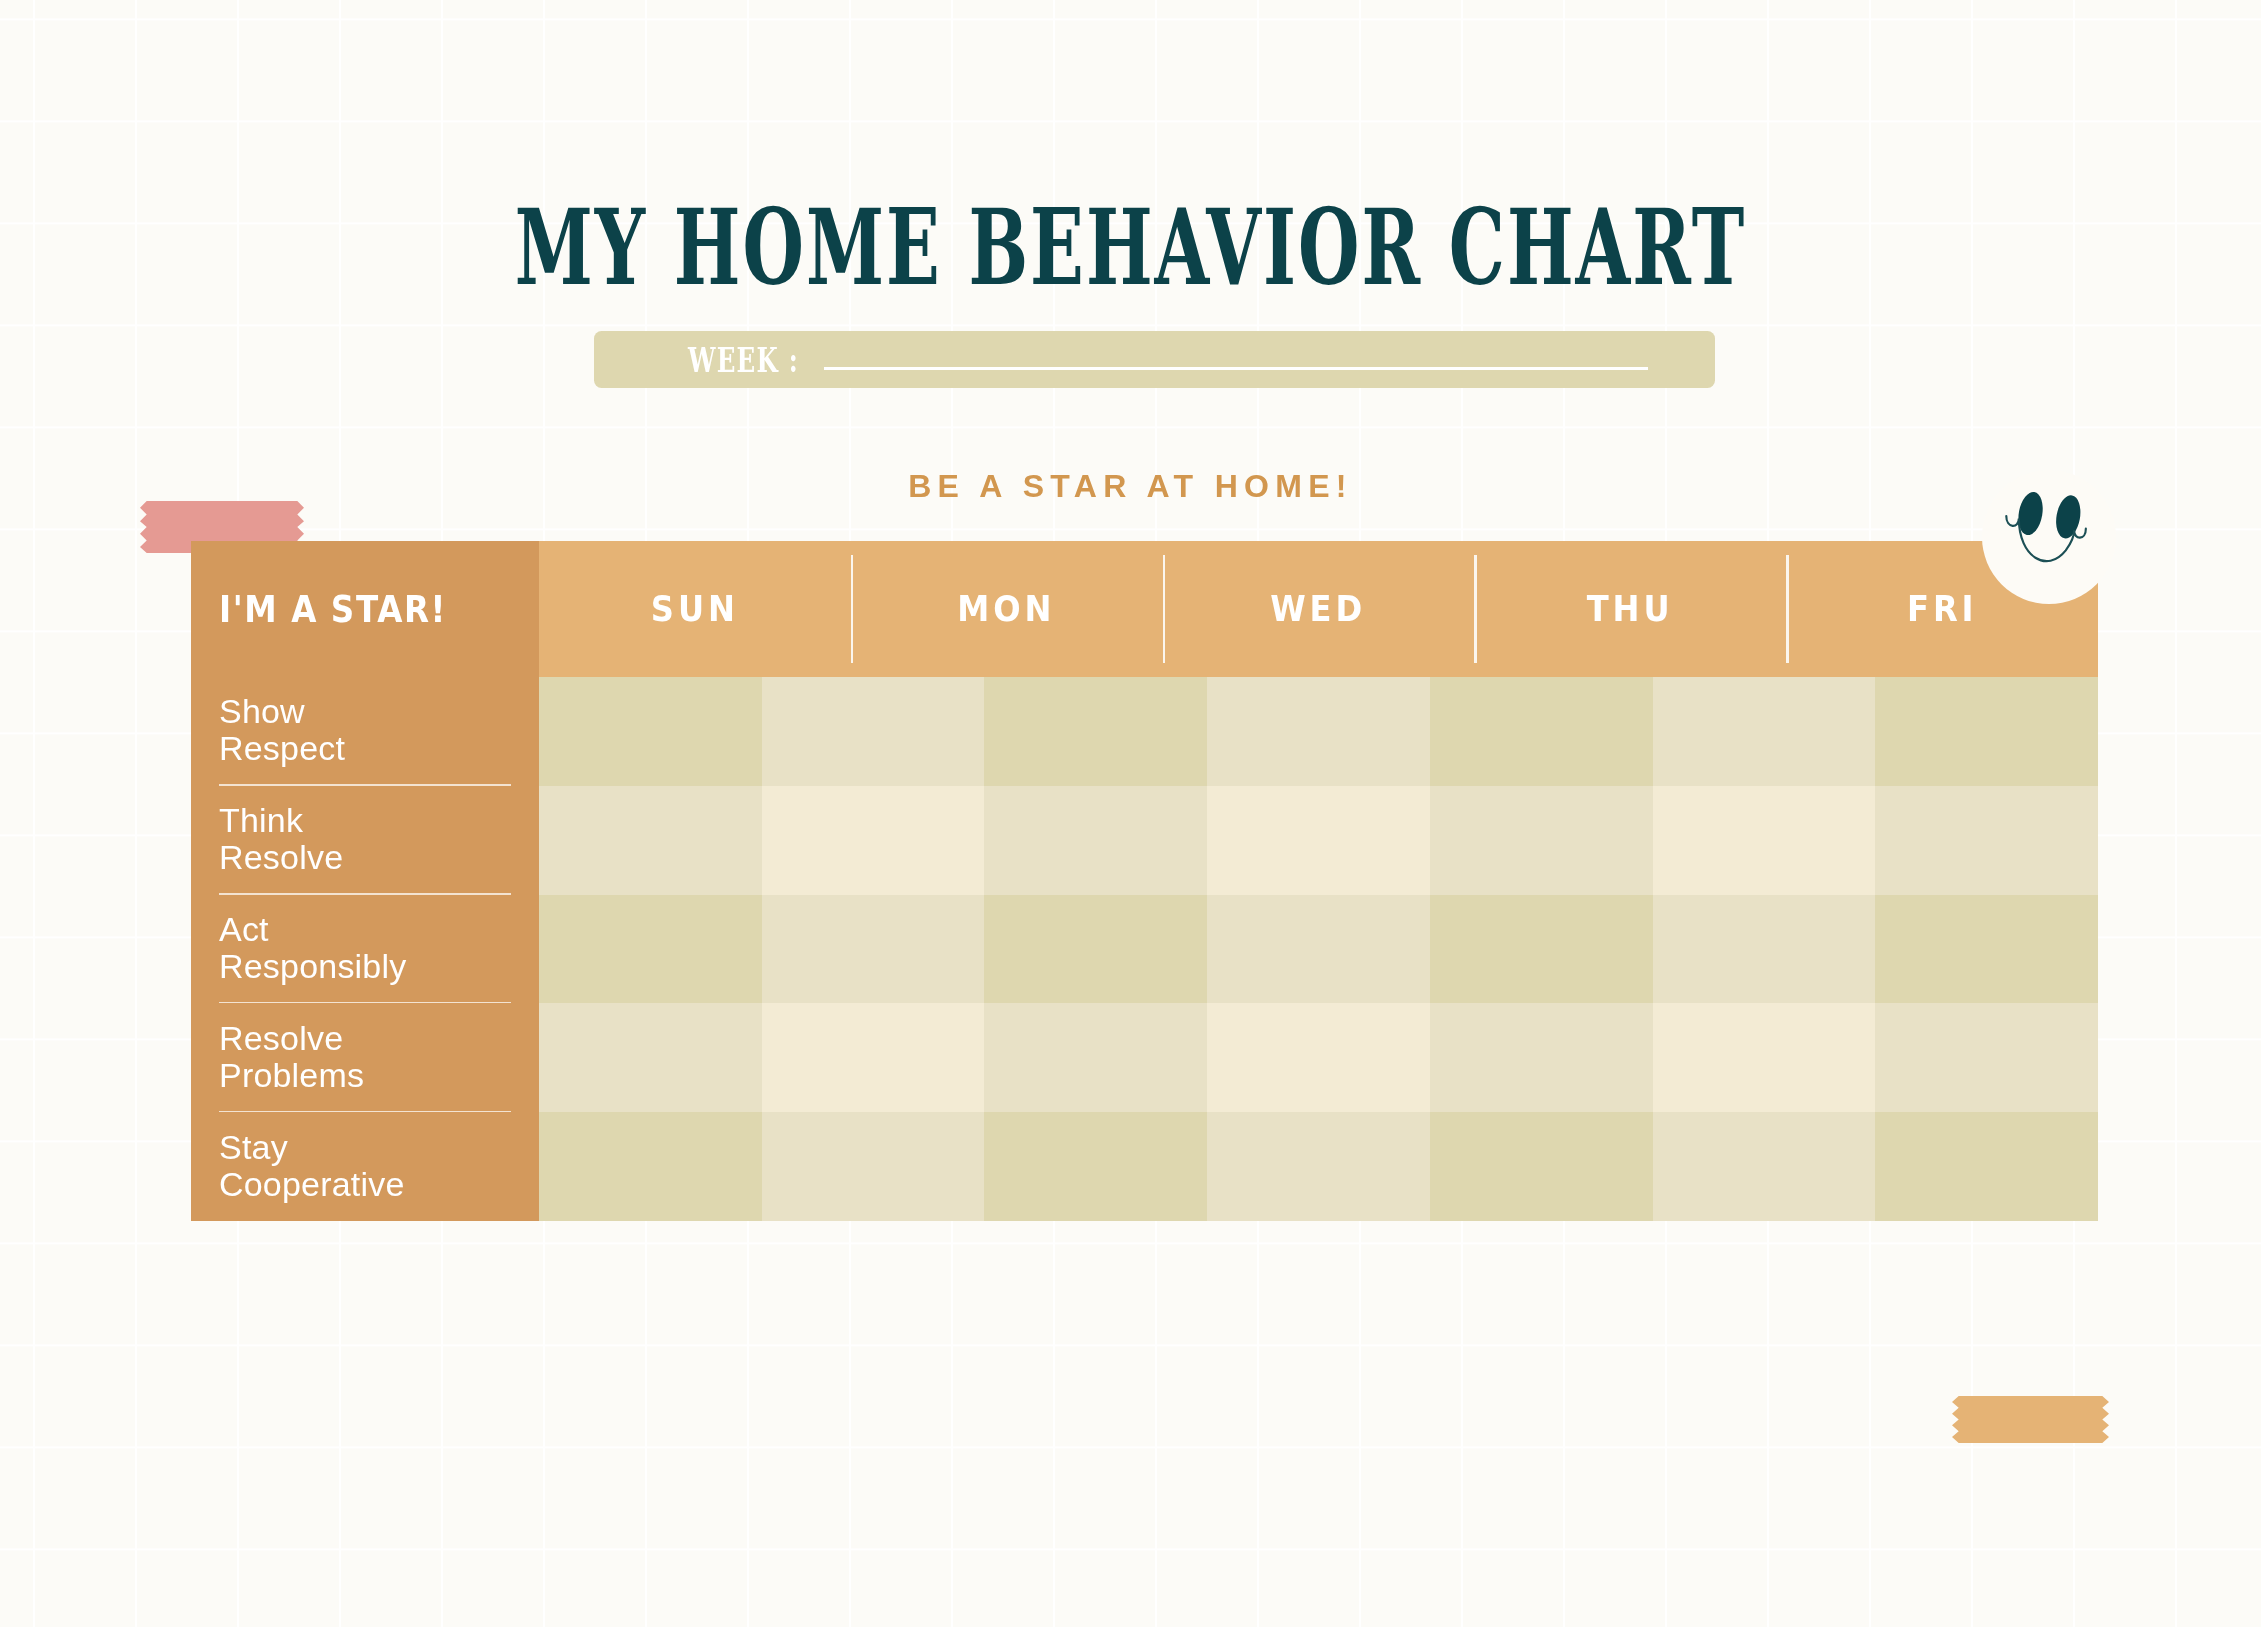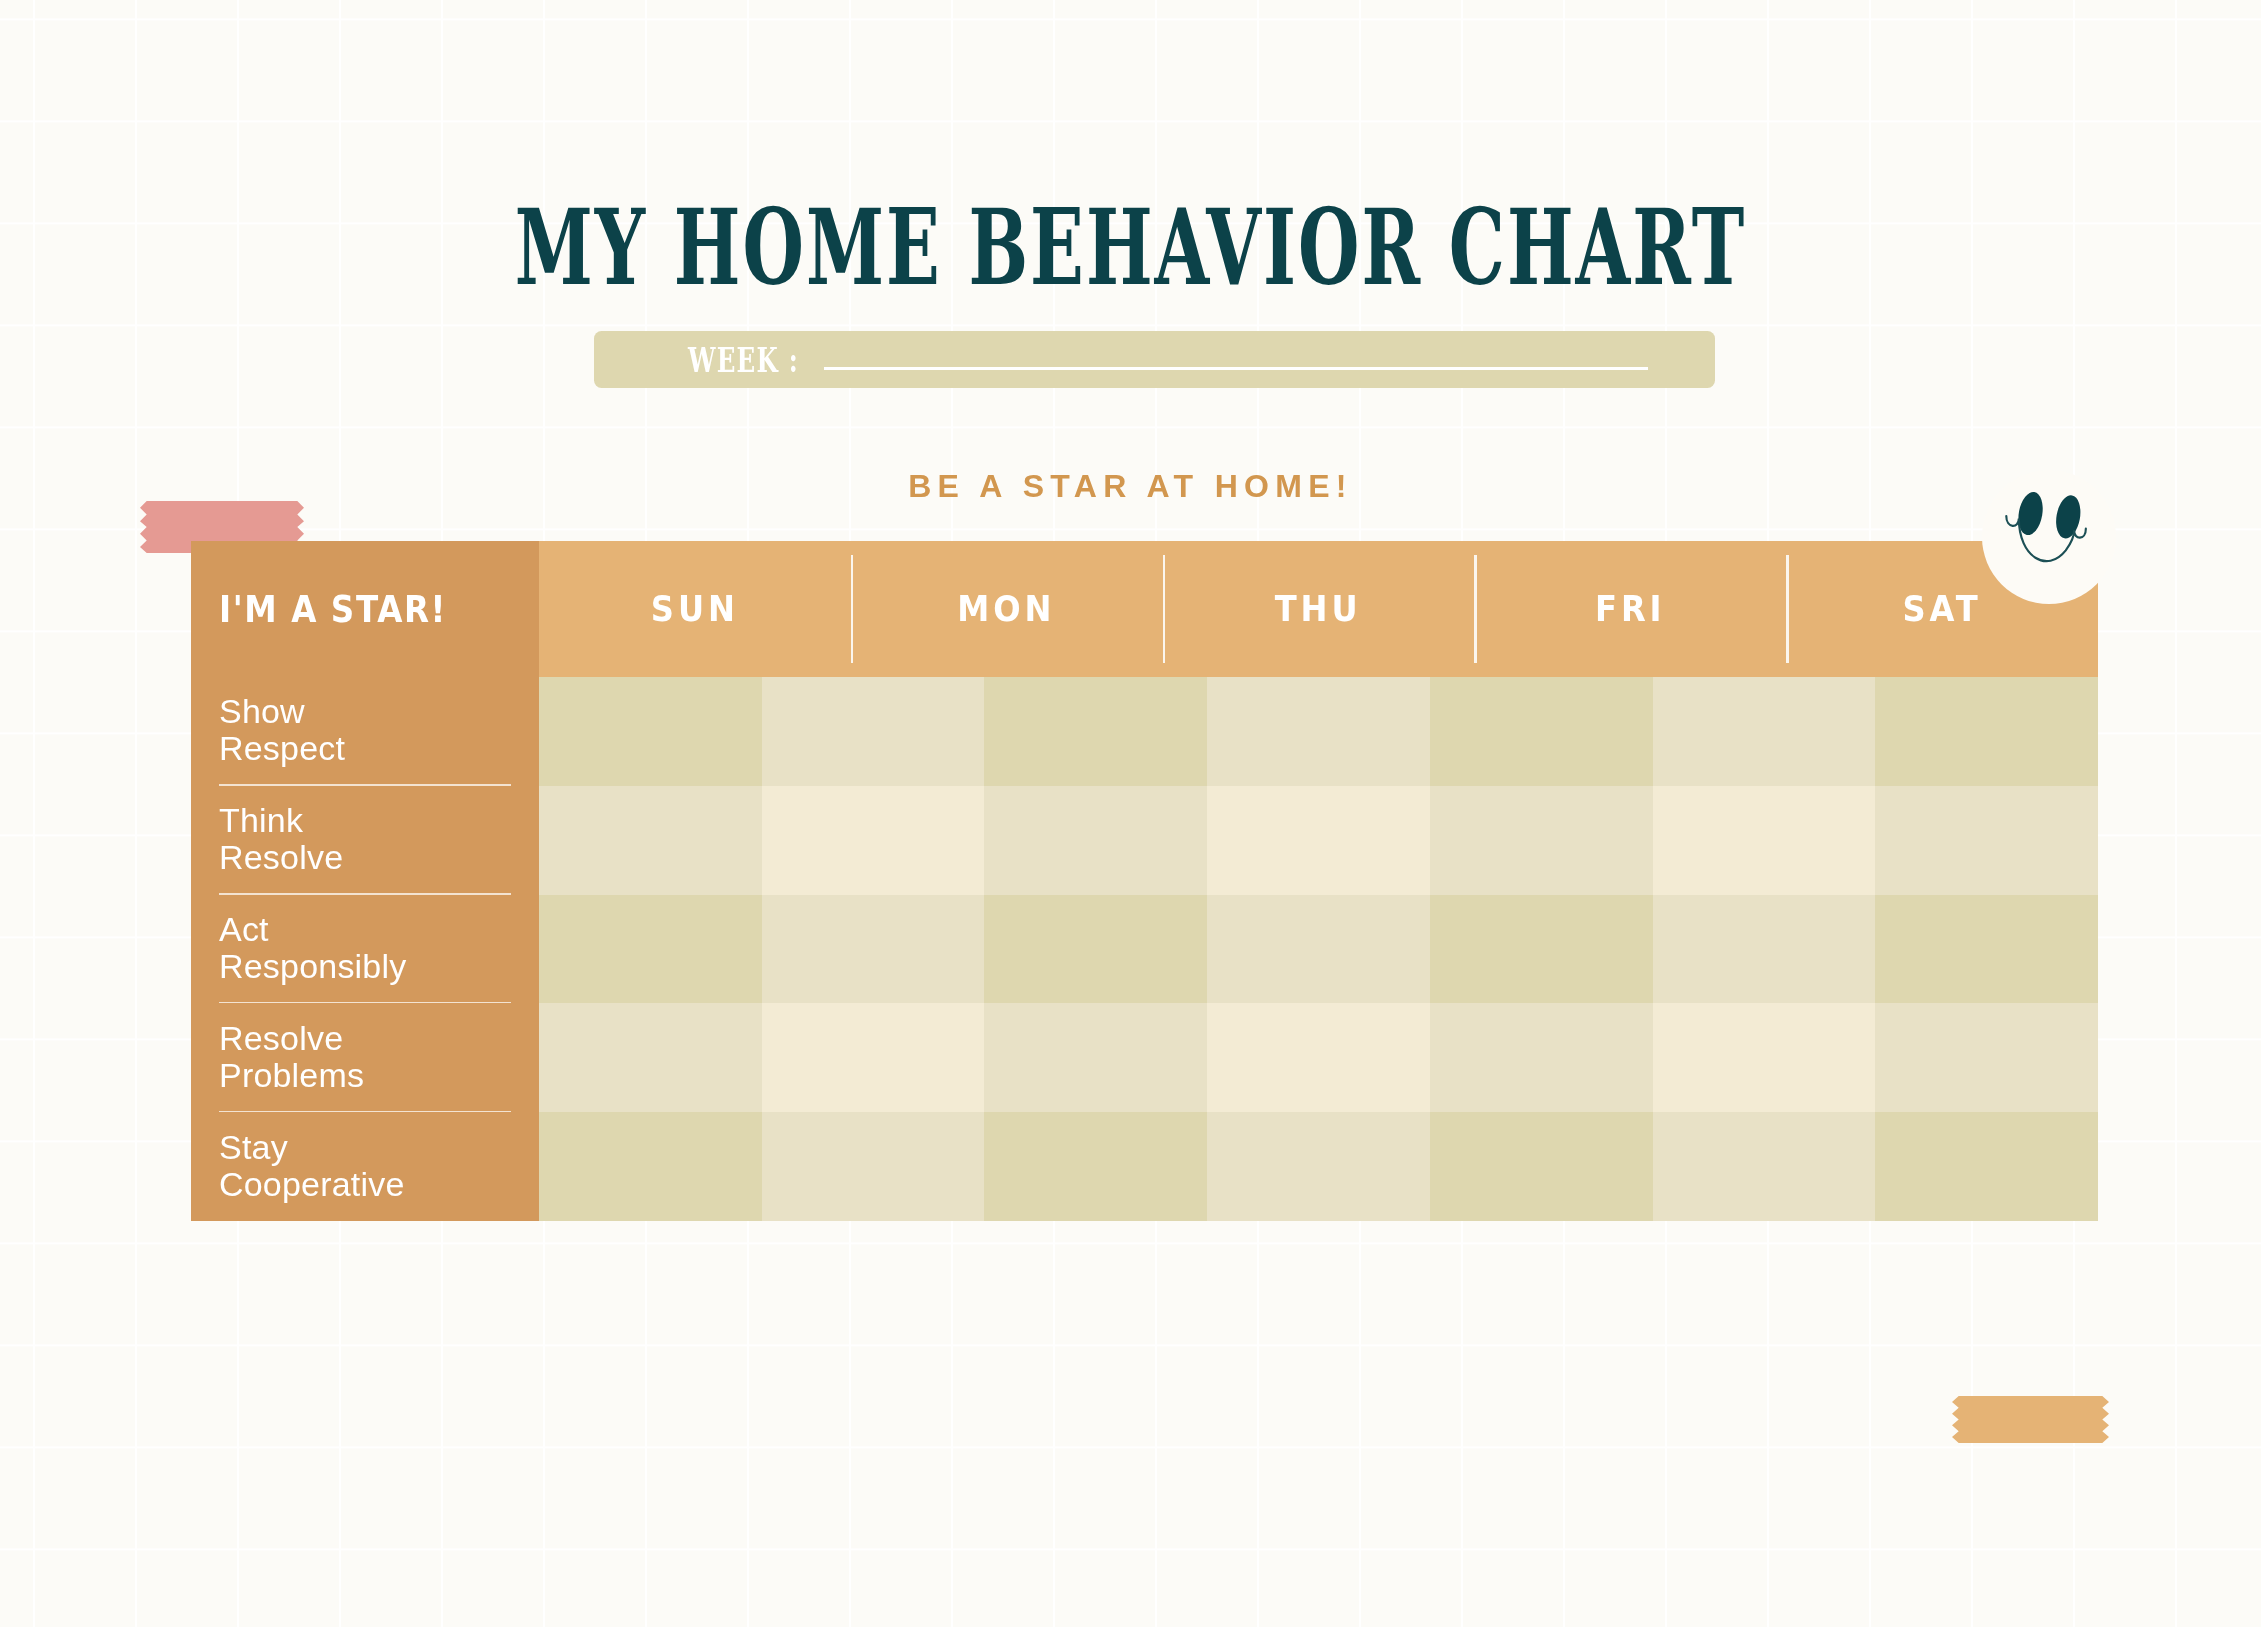--- a/index.html
+++ b/index.html
@@ -274,27 +274,27 @@
       <div id="star-header">
         <span id="star-header-label">I'M A STAR!</span>
       </div>
       <div class="day-header">
           <span class="day-header-label">SUN</span>
         </div>
       <div class="day-header">
           <span class="day-header-label">MON</span>
         </div>
       <div class="day-header">
+          <span class="day-header-label">WED</span>
+        </div>
+      <div class="day-header">
           <span class="day-header-label">THU</span>
         </div>
       <div class="day-header">
           <span class="day-header-label">FRI</span>
-        </div>
-      <div class="day-header">
-          <span class="day-header-label">SAT</span>
         </div>
     </div>
 
     <div id="body-row">
 
       <div id="label-col">
         <div class="label-cell">
           <span class="label-line">Show</span>
           <span class="label-line l2">Respect</span>
           <span class="divider"></span>

